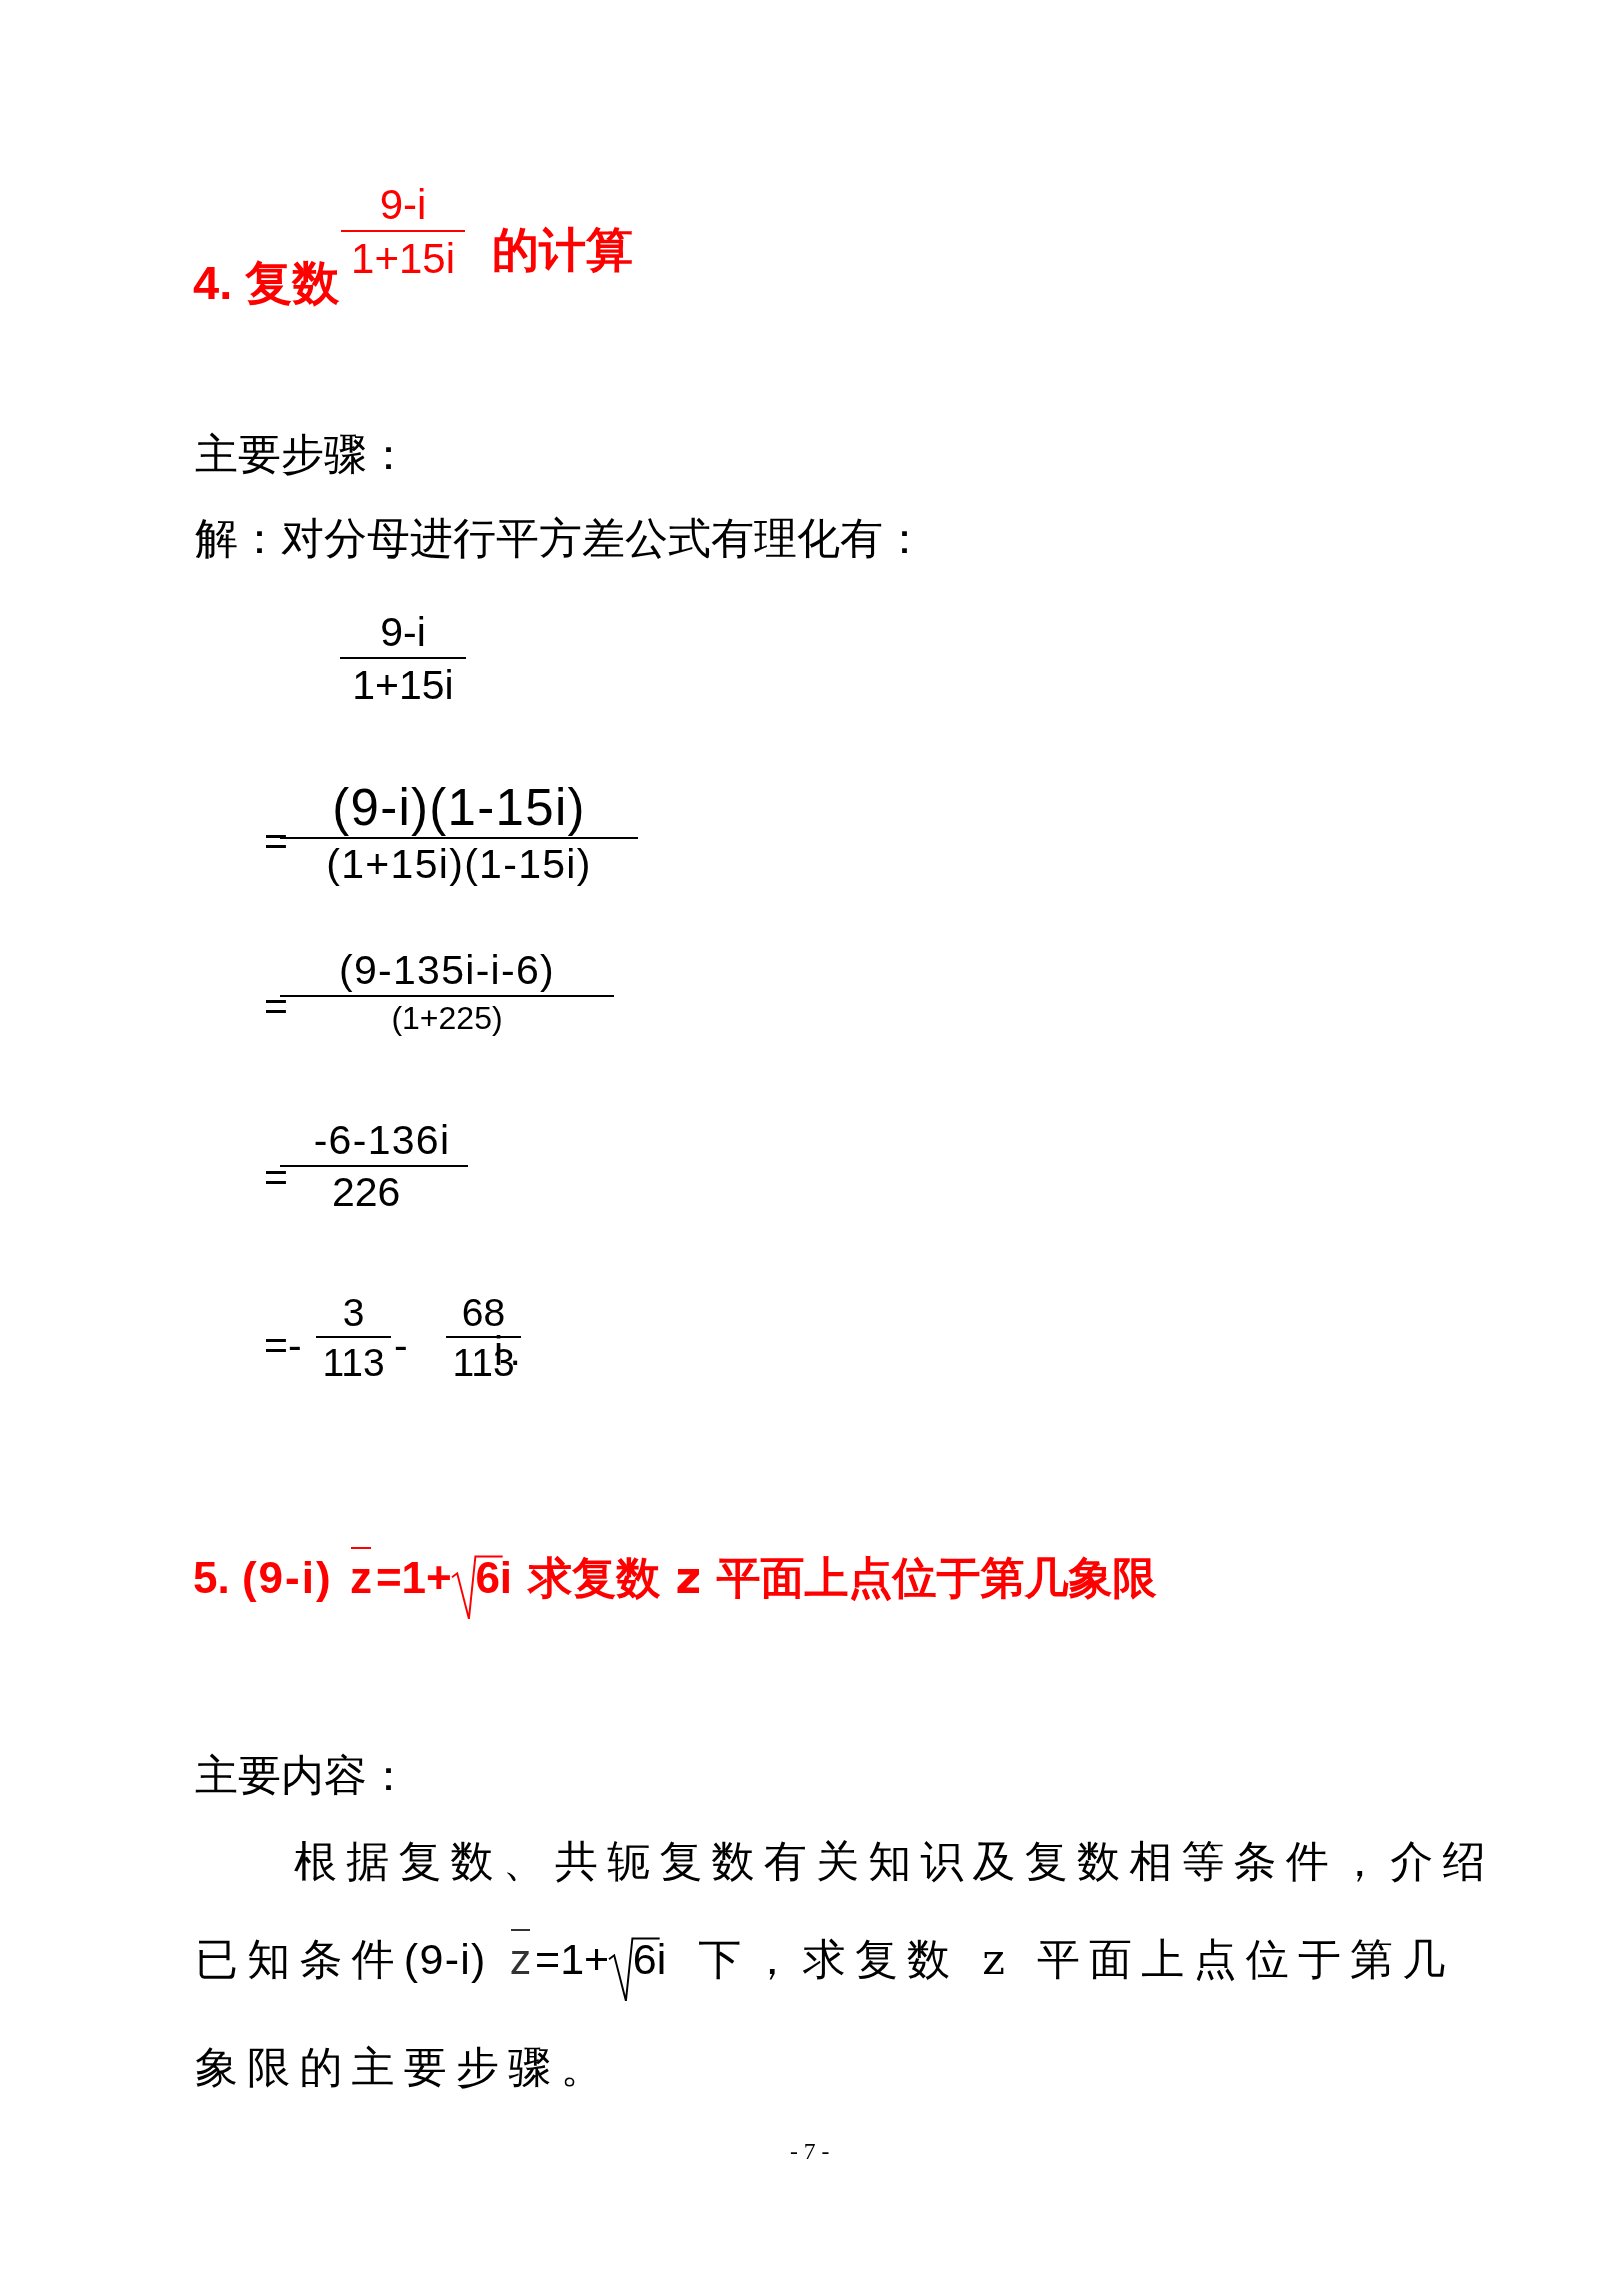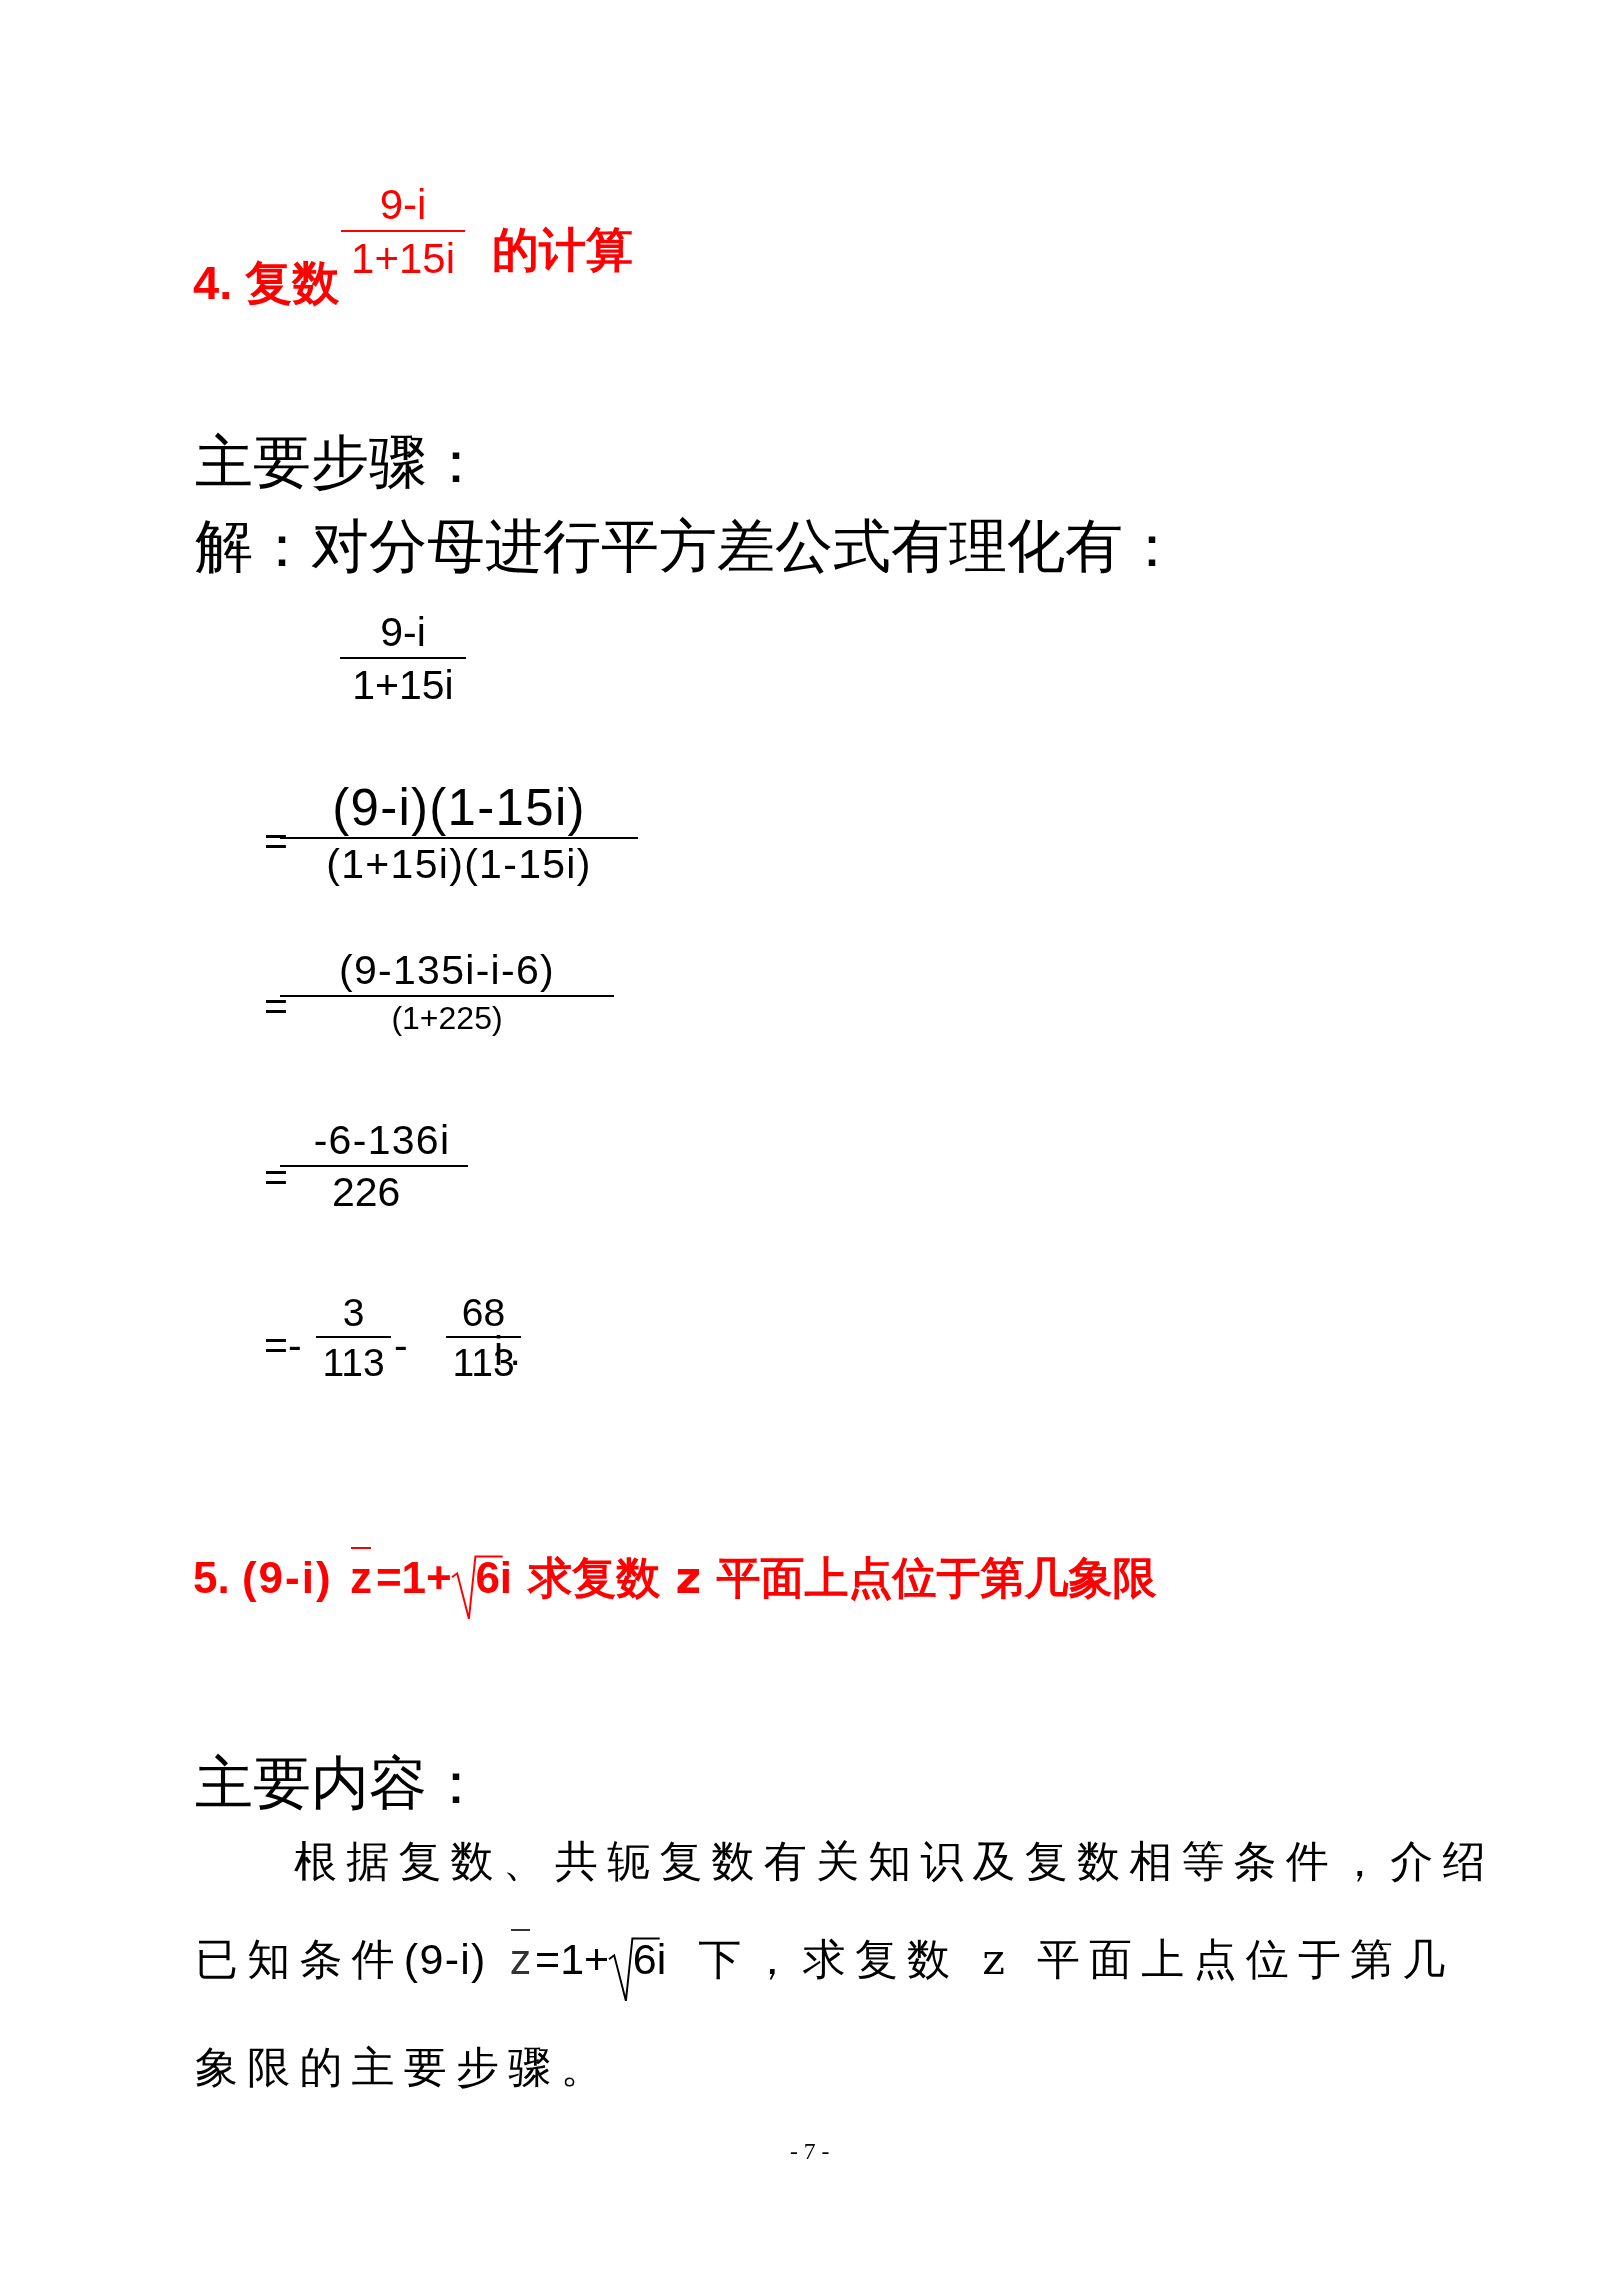--- a/index.html
+++ b/index.html
@@ -3,21 +3,21 @@
 <meta charset="utf-8">
 <style>
   html, body { margin: 0; padding: 0; background: #ffffff; }
   body { width: 1623px; height: 2295px; position: relative; overflow: hidden;
          font-family: "DejaVu Sans", "Liberation Sans", sans-serif; color: #000; }
   .abs { position: absolute; white-space: nowrap; }
   .red { color: #ff0000; }
   .sans { font-family: "Liberation Sans", "DejaVu Sans", sans-serif; }
   .serif { font-family: "DejaVu Serif", "Liberation Serif", serif; }
   .h-title { font-size: 47px; font-weight: bold; line-height: 1; }
-  .h-sub { font-size: 58px; line-height: 1; }
+  .h-sub { font-size: 43px; line-height: 1; }
   .para { font-size: 43px; line-height: 1; letter-spacing: 9.2px; }
   .frac { position: absolute; display: flex; flex-direction: column; align-items: center; }
   .frac .num, .frac .den { font-family: "Liberation Sans", "DejaVu Sans", sans-serif; line-height: 1; white-space: nowrap; }
   .frac .bar { height: 2.6px; background: currentColor; }
   .eq { position: absolute; font-family: "Liberation Sans", sans-serif; font-size: 41px; line-height: 1; }
   .ov { position: relative; display: inline-block; }
   .ov::before { content: ""; position: absolute; left: 1.3px; right: 1.3px; top: -9.2px; height: 2.6px; background: currentColor; }
   .sqrt { display: inline-block; position: relative; padding-left: 23.6px; }
   .sqrt svg { position: absolute; left: 0; top: -10.5px; overflow: visible; }
   .pageno { font-size: 23.6px; font-family: "Liberation Serif", serif; }

